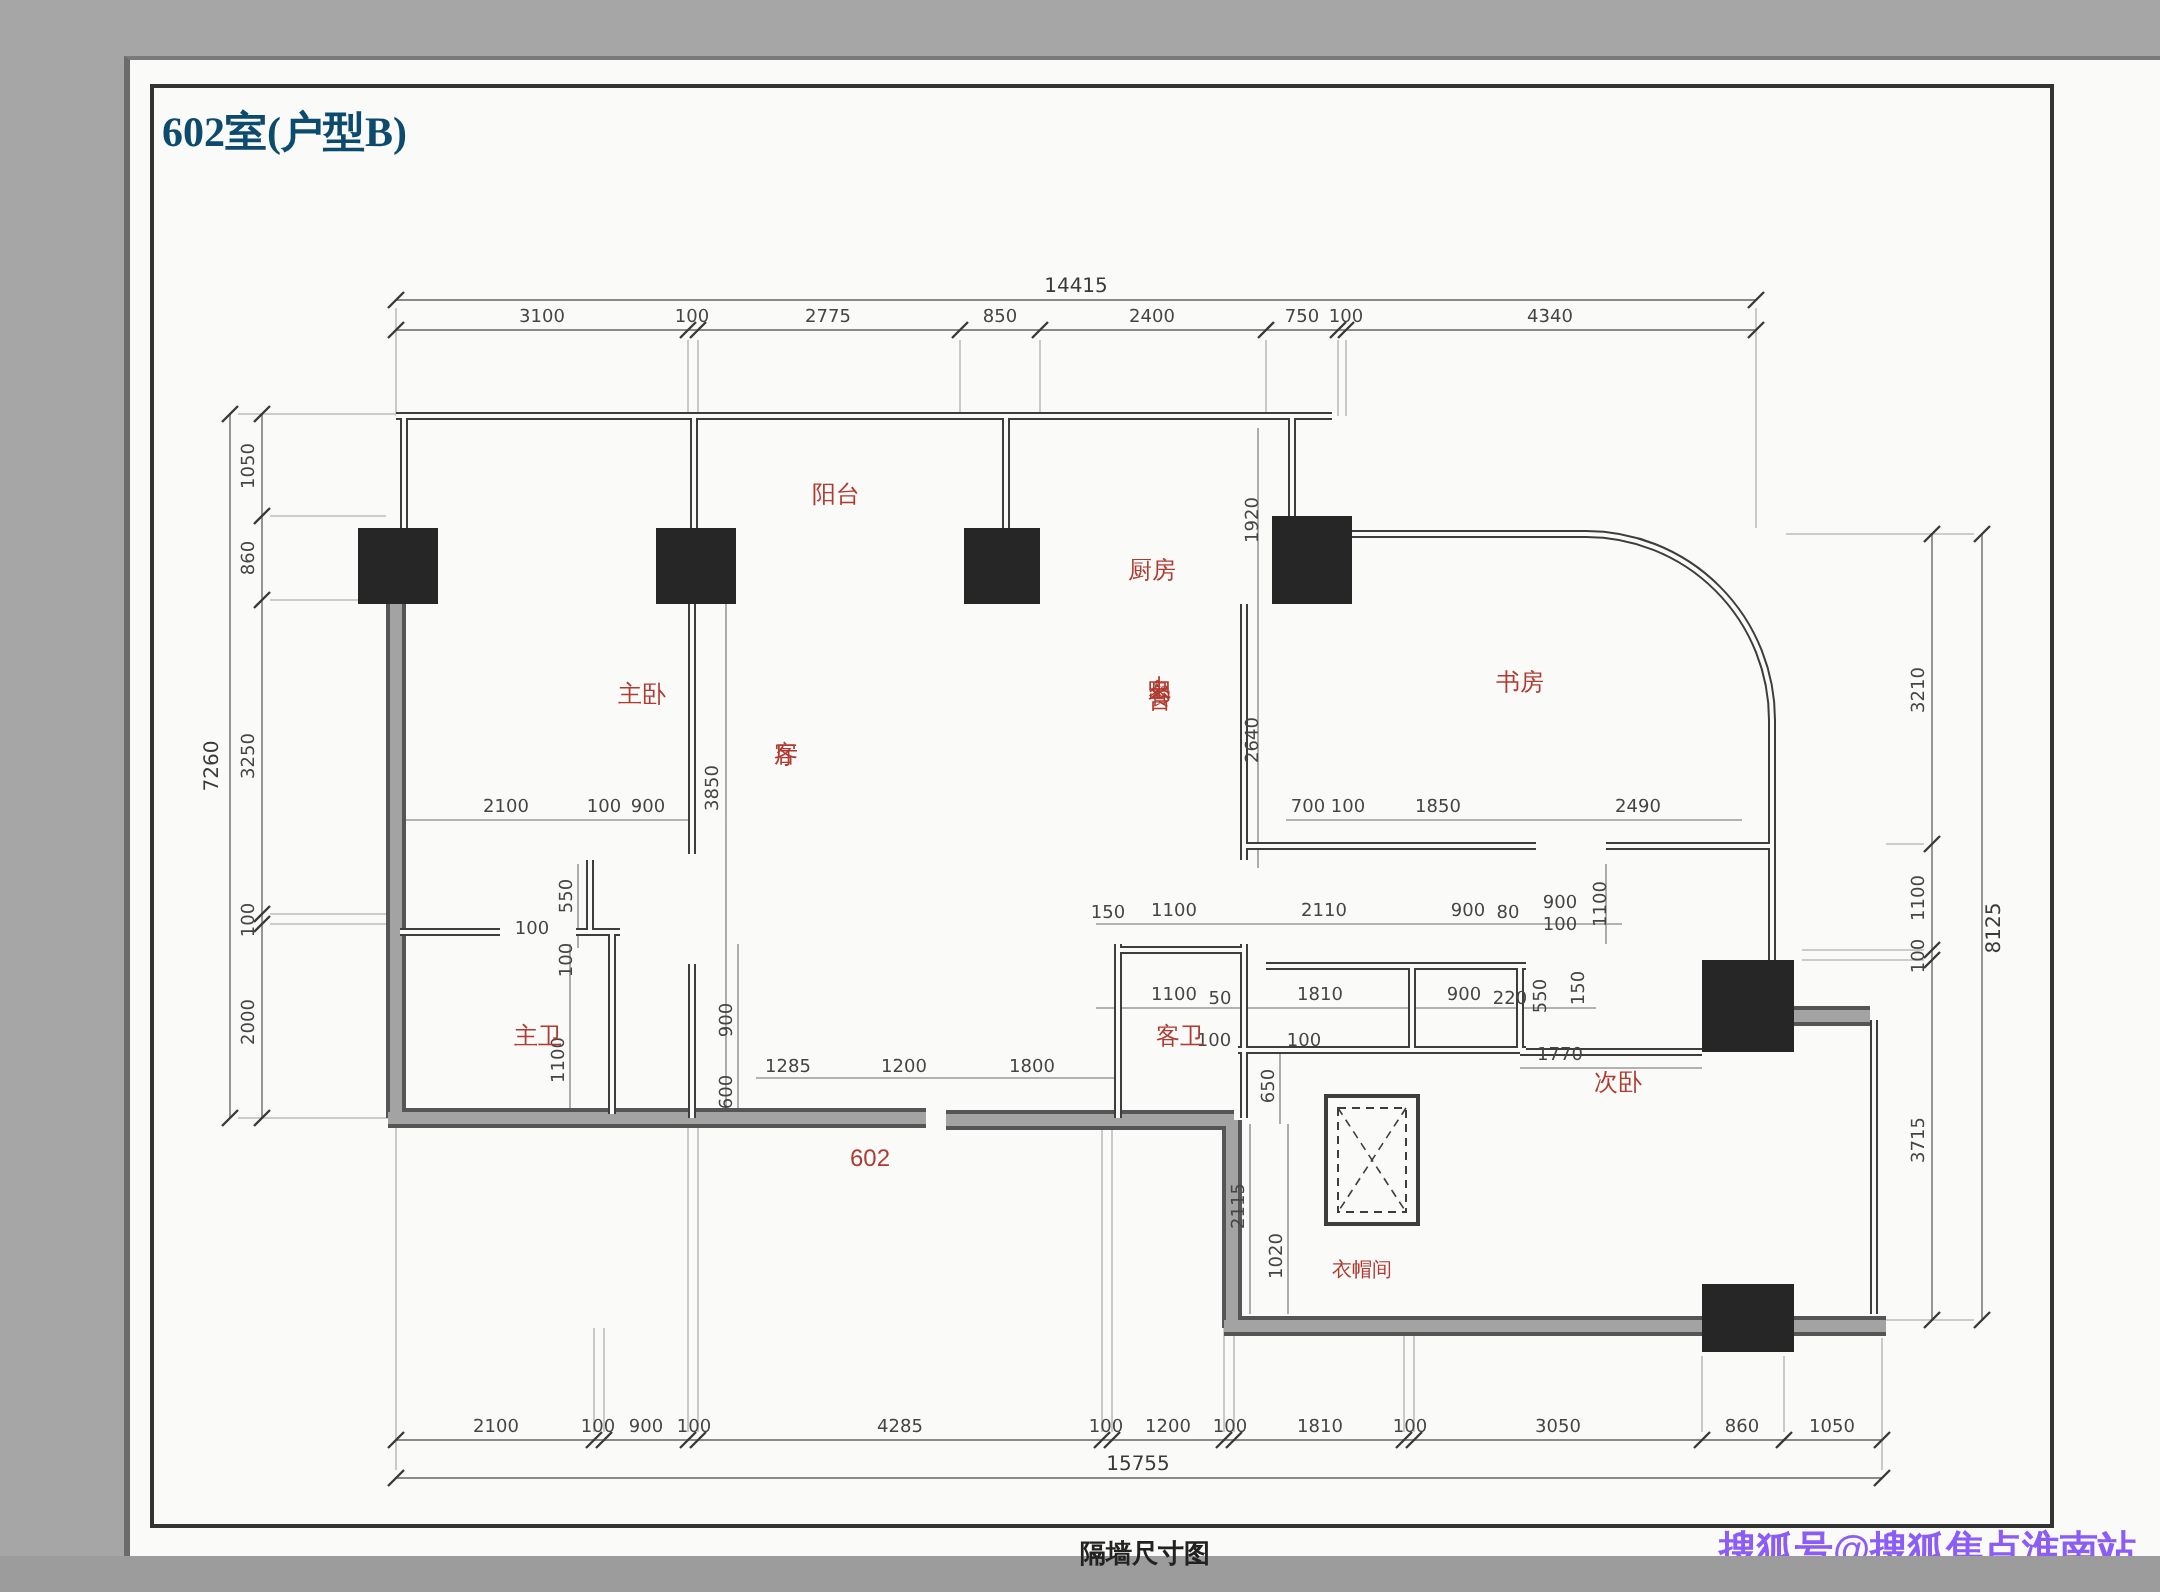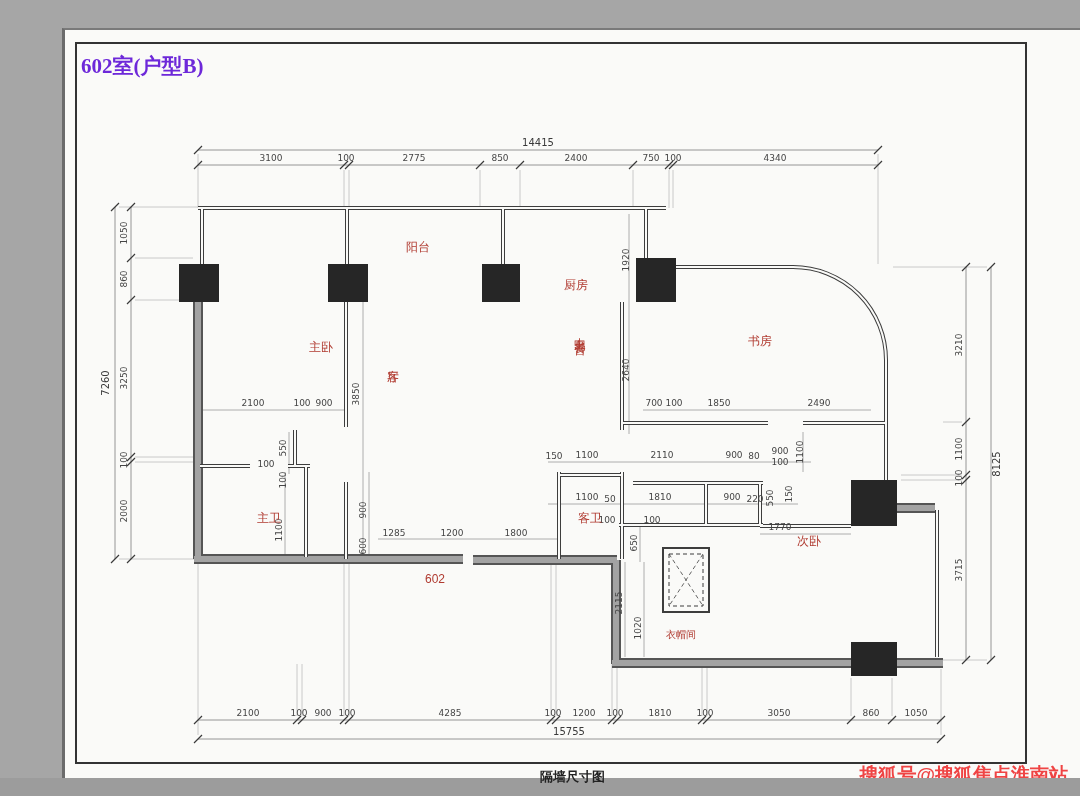--- a/index.html
+++ b/index.html
@@ -1,25 +1,25 @@
 <!DOCTYPE html>
 <html><head>
 <meta charset="utf-8">
 <style>
   html,body{margin:0;padding:0;}
   body{width:1080px;height:796px;background:#a6a6a6;font-family:"DejaVu Sans",sans-serif;overflow:hidden;}
   .page{position:absolute;left:62px;top:28px;right:0;bottom:16px;background:#fafaf8;border-left:3px solid #6b6b6b;border-top:2px solid #7a7a7a;}
   .sheet-border{position:absolute;left:10px;top:12px;width:948px;height:718px;border:2px solid #333;}
-  .title{position:absolute;left:16px;top:22px;font-family:"Liberation Serif",serif;font-weight:bold;font-size:21px;color:#6d28d9;}
+  .title{position:absolute;left:16px;top:22px;font-family:"Liberation Serif",serif;font-weight:bold;font-size:21px;color:#0c4a6e;}
   svg{position:absolute;left:-62px;top:-28px;}
   .d{font-size:9px;fill:#454545;text-anchor:middle;font-family:"DejaVu Sans",sans-serif;}
   .t{font-size:10px;fill:#3a3a3a;text-anchor:middle;font-family:"DejaVu Sans",sans-serif;}
   .r{font-size:12px;fill:#b03a30;text-anchor:middle;font-family:"Liberation Sans",sans-serif;}
   .rv{writing-mode:vertical-rl;text-orientation:upright;letter-spacing:2px;}
-  .wm{position:absolute;right:12px;bottom:-8px;font-size:19px;font-weight:bold;color:#ef4444;font-family:"Liberation Sans",sans-serif;}
+  .wm{position:absolute;right:12px;bottom:-8px;font-size:19px;font-weight:bold;color:#8b5cf6;font-family:"Liberation Sans",sans-serif;}
   .strip{position:absolute;left:0;right:0;bottom:0;height:18px;background:#9c9c9c;z-index:5;}
   .cap{position:absolute;left:50%;transform:translateX(-50%);bottom:-6px;font-size:13px;font-weight:bold;color:#222;z-index:6;font-family:"Liberation Sans",sans-serif;}
 </style>
 </head>
 <body>
 
 <div class="page">
   <div class="sheet-border"></div>
   <div class="title">602室(户型B)</div>
 

